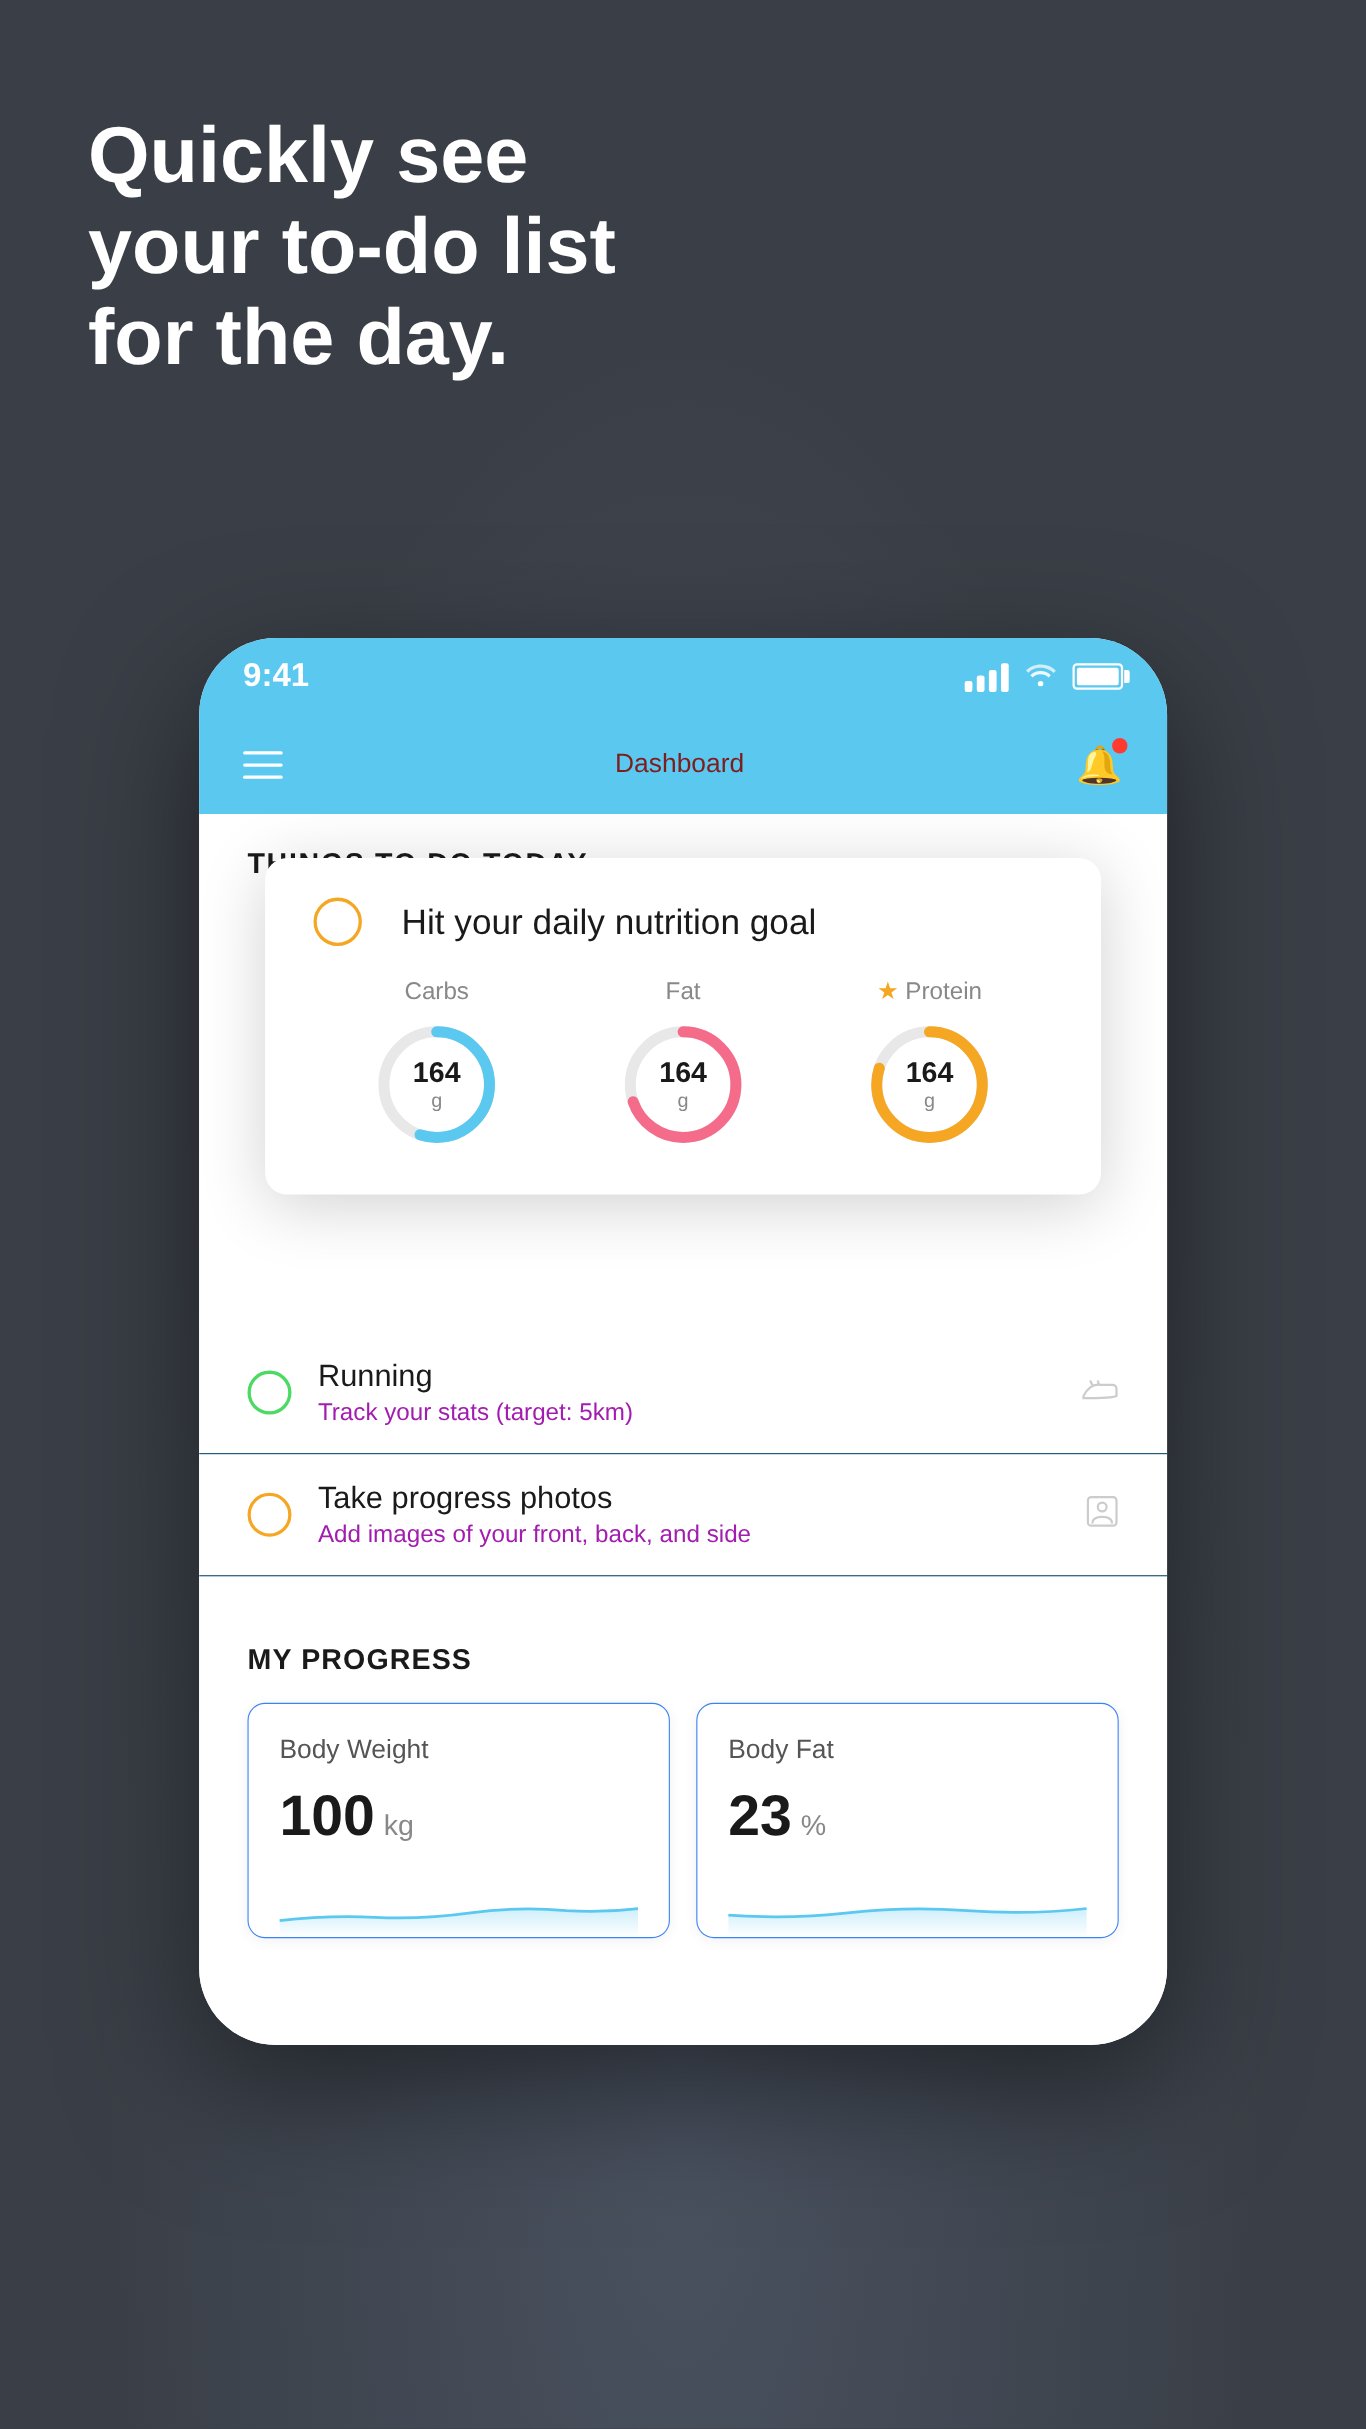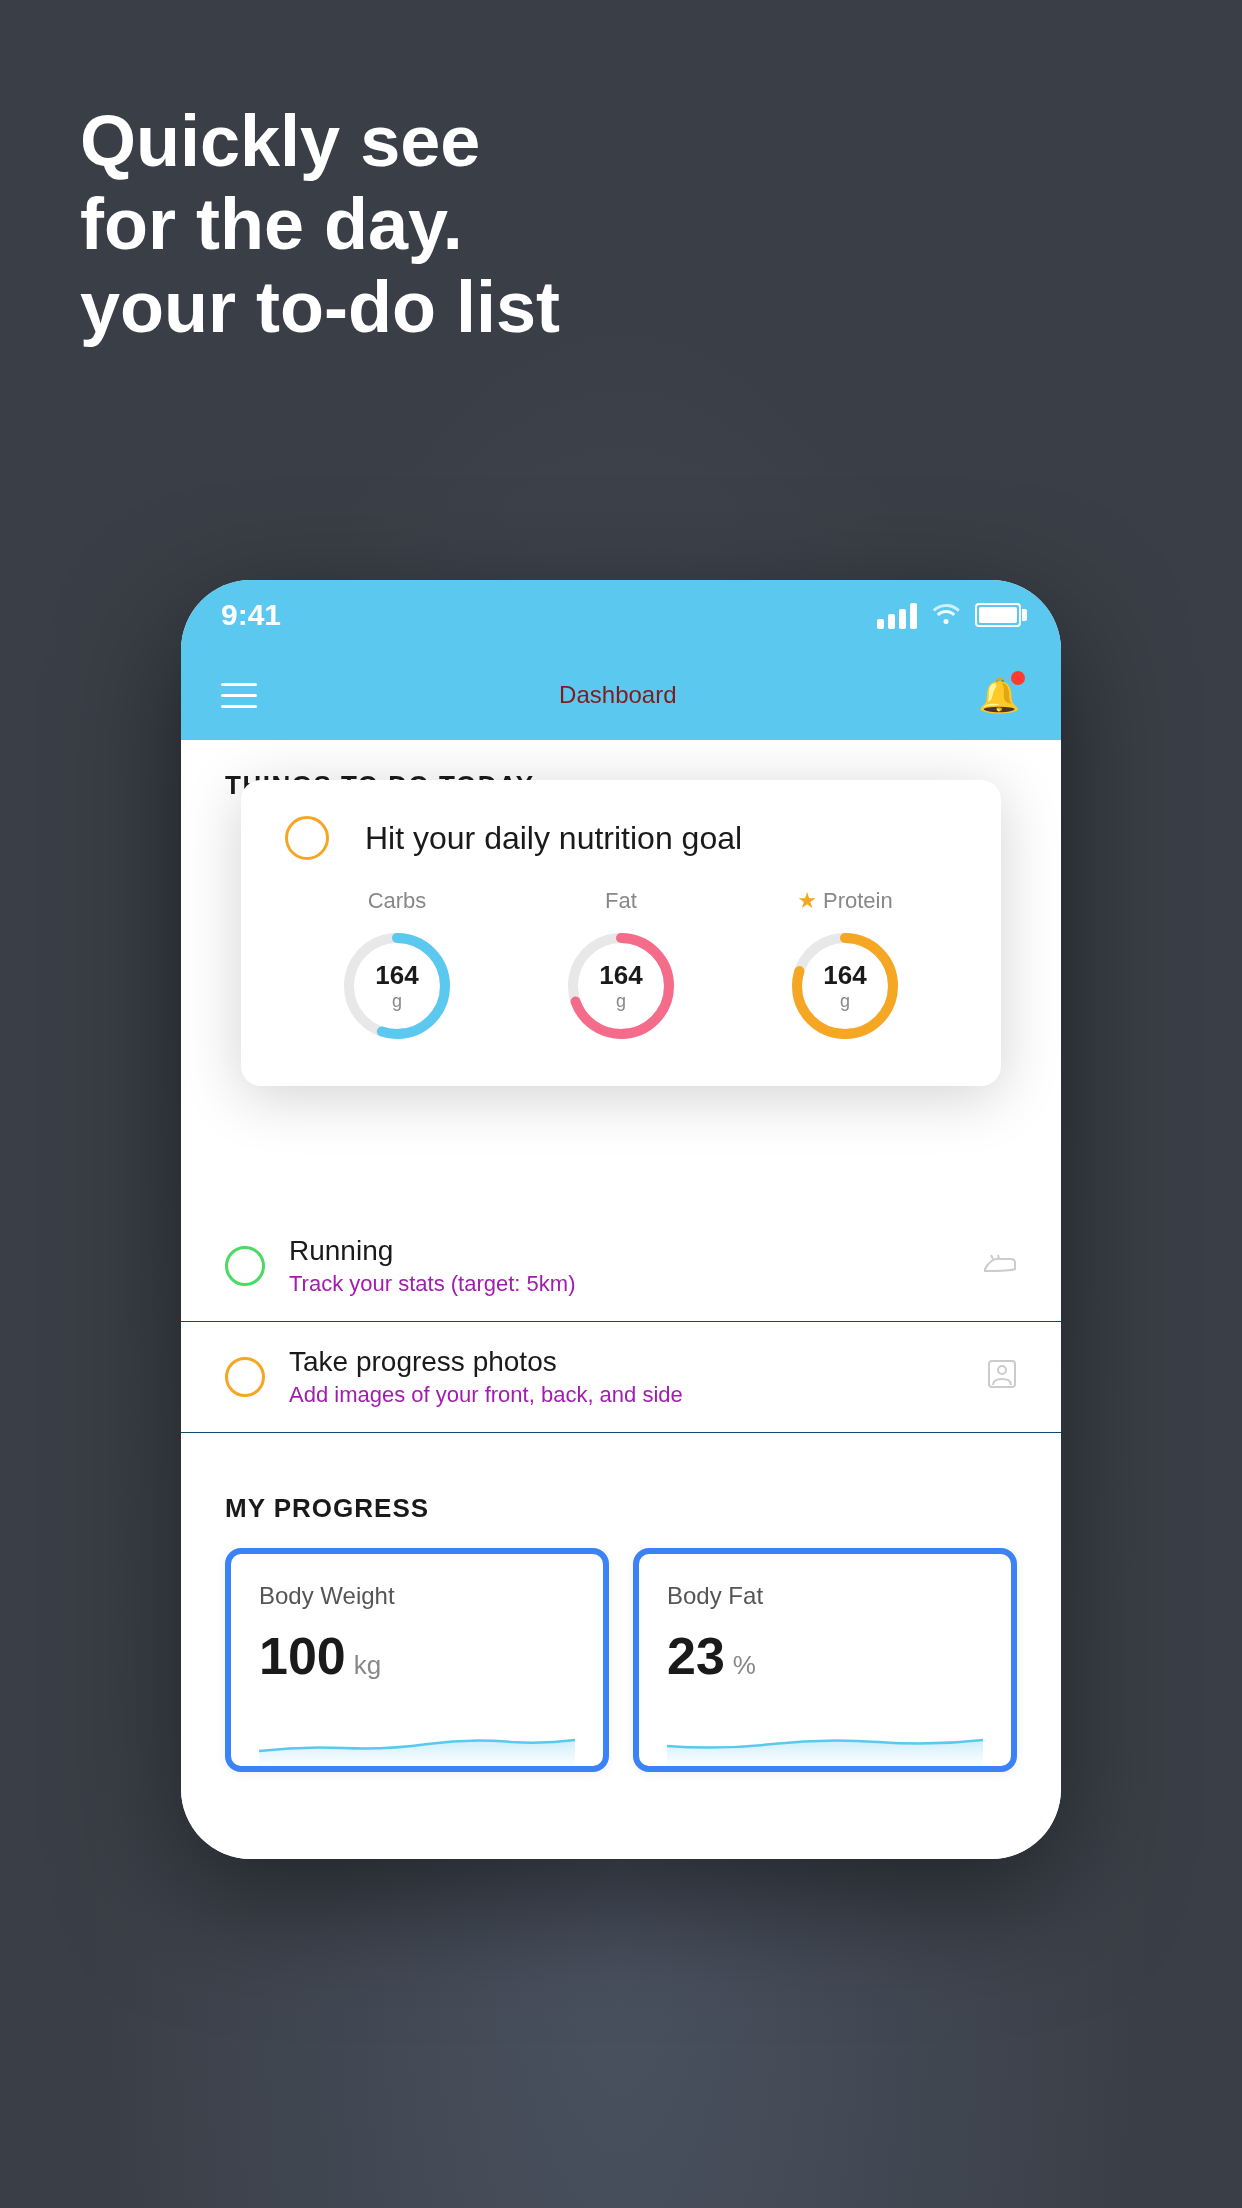--- a/index.html
+++ b/index.html
@@ -324,21 +324,21 @@
     .progress-cards {
       display: flex;
       gap: 24px;
     }
 
     .progress-card {
       flex: 1;
       background: white;
       border-radius: 16px;
       padding: 28px 28px 0;
-      border: 6px solid #3b82f6;
+      border: 1px solid #3b82f6;
       box-shadow: 0 2px 12px rgba(0,0,0,0.06);
       overflow: hidden;
     }
 
     .progress-card-title {
       font-size: 24px;
       font-weight: 500;
       color: #555;
       margin-bottom: 16px;
     }
@@ -385,22 +385,22 @@
       text-transform: uppercase;
     }
   </style>
 </head>
 <body>
 
 <div class="bg-overlay"></div>
 
 <div class="headline">
   <div>Quickly see</div>
+  <div>your to-do list</div>
   <div>for the day.</div>
-  <div>your to-do list</div>
 </div>
 
 <div class="phone">
 
   <div class="status-bar">
     <span>9:41</span>
     <div class="status-right">
       <div class="signal-bars">
         <span></span>
           <span></span>

